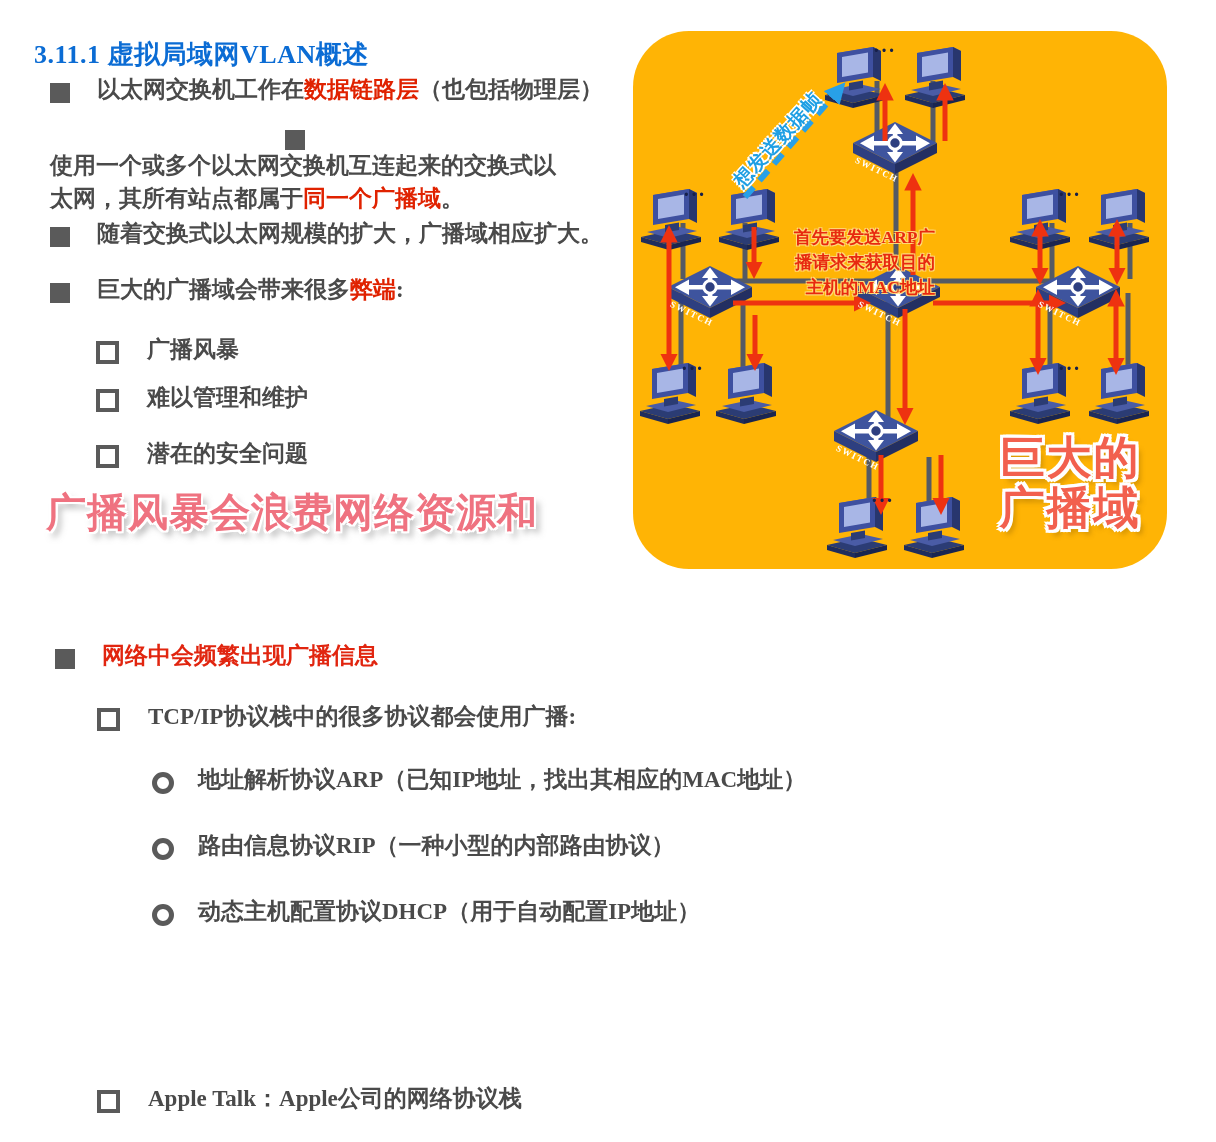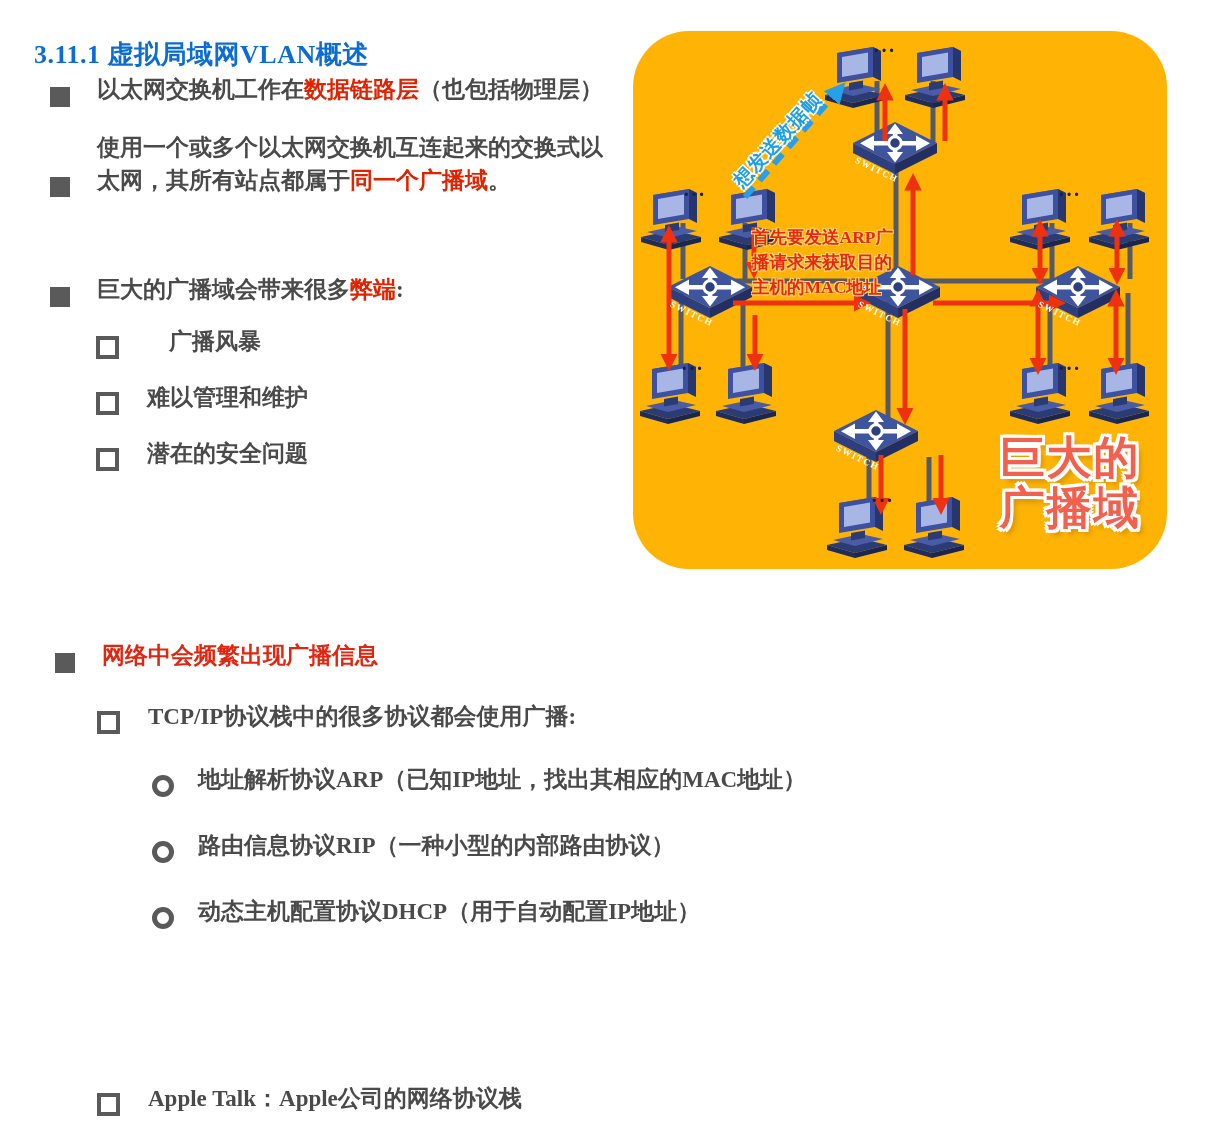--- a/index.html
+++ b/index.html
@@ -1,20 +1,20 @@
 <!DOCTYPE html>
 <html><head>
 <meta charset="utf-8">
 <style>
   html,body{margin:0;padding:0;background:#ffffff;}
   .canvas{position:relative;width:1216px;height:1142px;background:#ffffff;overflow:hidden;
           font-family:Liberation Serif, serif;}
   
   .title{position:absolute;left:34px;top:20px;font-size:26px;font-weight:700;color:#0B6CD4;letter-spacing:.5px;}
-  .row{position:absolute;display:flex;align-items:flex-end;font-weight:700;color:#4A4A4A;
+  .row{position:absolute;display:flex;align-items:center;font-weight:700;color:#4A4A4A;
        font-size:23px;line-height:1.42;}
   .row .ic{flex:none;}
   .sq{width:20px;height:20px;background:#5A5A5A;margin-top:6px;margin-right:27px;}
   .sqo{width:15px;height:15px;border:4px solid #5A5A5A;background:#fff;margin-top:4px;margin-right:28px;}
   .cir{width:12px;height:12px;border:5px solid #5A5A5A;border-radius:50%;margin-top:6px;margin-right:24px;}
   .t{margin:0;}
   .wrap{max-width:516px;}
   .em{color:#E02200;}
   .redtxt{color:#E1250F;}
   .callout{position:absolute;left:46px;top:484px;font-size:40px;font-weight:700;color:#EF7280;
@@ -23,65 +23,70 @@
                        -2px 2px 0 #fff,0 2px 0 #fff,2px 2px 0 #fff,5px 6px 6px rgba(110,110,110,.5);}
   
   .diagram{position:absolute;left:633px;top:31px;width:534px;height:538px;background:#FFB405;border-radius:56px;}
   .diagram svg.net{position:absolute;left:0;top:0;}
   .swlabel{position:absolute;font-size:9px;font-weight:700;color:#fff;letter-spacing:1.6px;
            transform:rotate(26deg);transform-origin:0 0;white-space:nowrap;}
   .dots{position:absolute;font-size:20px;font-weight:700;color:#16204A;letter-spacing:1px;}
   .bluelabel{position:absolute;left:70px;top:96px;width:150px;text-align:center;font-size:19px;font-weight:700;
              color:#1E9FE4;transform:rotate(-48deg);letter-spacing:1px;
              text-shadow:-1.5px -1.5px 0 #fff,1.5px -1.5px 0 #fff,-1.5px 1.5px 0 #fff,1.5px 1.5px 0 #fff;}
-  .arpnote{position:absolute;left:119px;top:194px;width:196px;text-align:left;font-size:17.5px;font-weight:700;
+  .arpnote{position:absolute;left:106px;top:194px;width:196px;text-align:right;font-size:17.5px;font-weight:700;
            color:#E8290F;line-height:1.42;
            text-shadow:-1px -1px 0 #FFD878,1px -1px 0 #FFD878,-1px 1px 0 #FFD878,1px 1px 0 #FFD878;}
   .biglabel{position:absolute;left:350px;top:402px;width:174px;text-align:center;font-size:45px;font-weight:700;
             color:#F2604E;line-height:1.12;letter-spacing:2px;
             text-shadow:-3px -3px 0 #fff,0 -3px 0 #fff,3px -3px 0 #fff,-3px 0 0 #fff,3px 0 0 #fff,
                         -3px 3px 0 #fff,0 3px 0 #fff,3px 3px 0 #fff,5px 6px 5px rgba(120,80,0,.35);}
 </style>
 </head>
 <body>
 
 <div class="canvas">
 
   <h1 class="title">3.11.1 虚拟局域网VLAN概述</h1>
 
   <div class="row" style="left:50px;top:74px;">
     <span class="ic sq"></span>
     <p class="t"><span>以太网交换机工作在</span><span class="em">数据链路层</span><span>（也包括物理层）</span></p>
   </div>
 
-  <div class="row" style="left:50px;top:132px;">
+  <div class="row" style="left:50px;top:124px;flex-direction:column;">
     <span class="ic sq"></span>
     <p class="t wrap"><span>使用一个或多个以太网交换机互连起来的交换式以太网，其所有站点都属于</span><span class="em">同一个广播域</span><span>。</span></p>
   </div>
 
+  <div class="row" style="left:50px;top:218px;">
+    <span class="ic sq"></span>
+    <p class="t">随着交换式以太网规模的扩大，广播域相应扩大。</p>
+  </div>
 
   <div class="row" style="left:50px;top:274px;">
     <span class="ic sq"></span>
     <p class="t"><span>巨大的广播域会带来很多</span><span class="em">弊端</span><span>:</span></p>
   </div>
 
-  <div class="row" style="left:96px;top:326px;gap:22px;">
+  <div class="row" style="left:96px;top:334px;">
     <span class="ic sqo"></span>
     <p class="t">广播风暴</p>
   </div>
   <div class="row" style="left:96px;top:382px;">
     <span class="ic sqo"></span>
     <p class="t">难以管理和维护</p>
   </div>
   <div class="row" style="left:96px;top:438px;">
     <span class="ic sqo"></span>
     <p class="t">潜在的安全问题</p>
   </div>
 
   <div class="callout">
+    <div>广播风暴会浪费网络资源和</div>
   </div>
 
   <div class="row" style="left:55px;top:640px;">
     <span class="ic sq"></span>
     <p class="t redtxt">网络中会频繁出现广播信息</p>
   </div>
 
   <div class="row" style="left:97px;top:701px;">
     <span class="ic sqo"></span>
     <p class="t">TCP/IP协议栈中的很多协议都会使用广播:</p>

